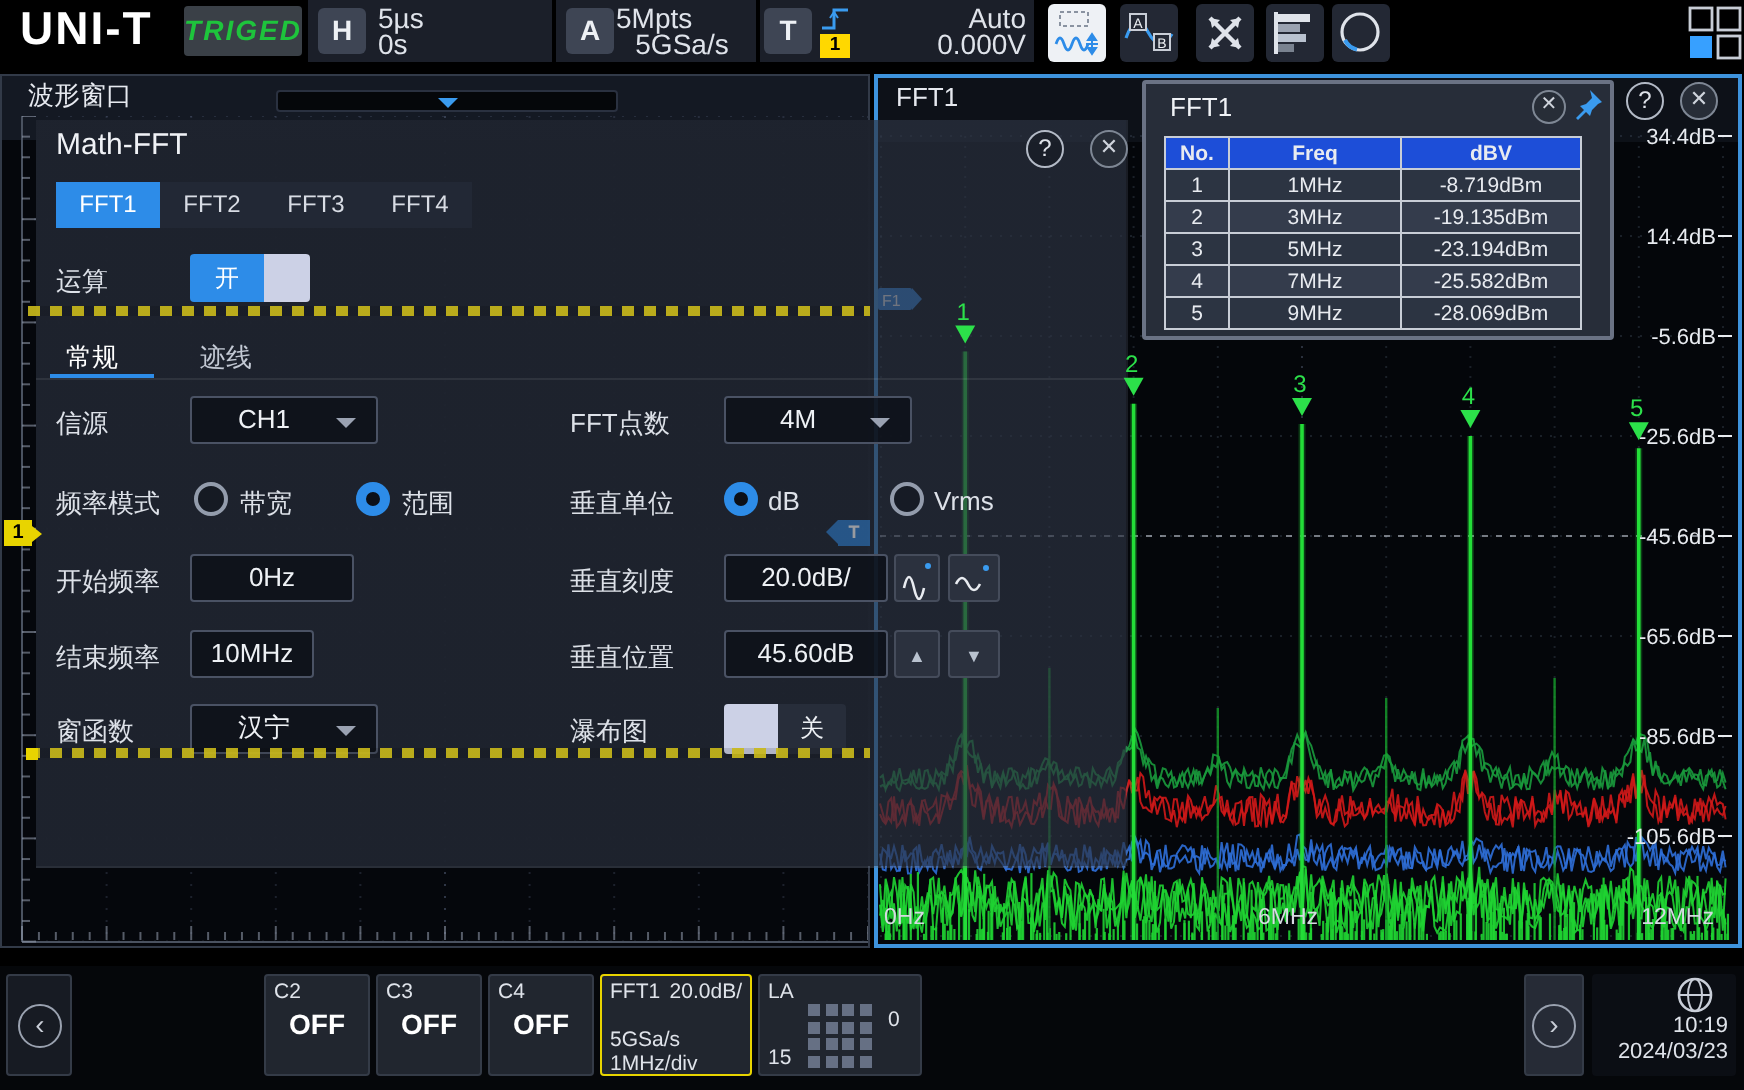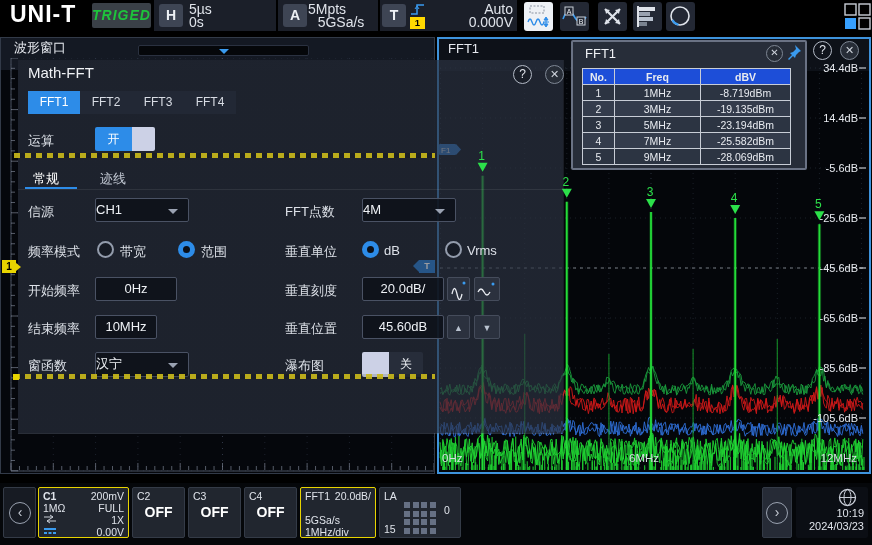--- a/index.html
+++ b/index.html
@@ -41,21 +41,21 @@
 .tg-on{position:absolute;left:0;top:0;width:37px;height:24px;background:#2d8ce8;color:#fff;font-size:12px;text-align:center;line-height:24px}
 .tg-off-pad{position:absolute;left:37px;top:0;width:23px;height:24px;background:#ccd1e6}
 .wf-pad{position:absolute;left:0;top:0;width:27px;height:25px;background:#ccd1e6}
 .wf-off{position:absolute;left:27px;top:0;width:34px;height:25px;background:#272d3a;color:#eef1f5;font-size:12px;text-align:center;line-height:25px}
 .sectab{font-size:13px;color:#c3c9d4}
 .sectab.on{color:#fff}
 .underline{left:7px;top:127px;width:52px;height:2px;background:#2d8ce8}
 .divider{left:0;top:129px;width:545px;height:1px;background:rgba(255,255,255,.08)}
 .inp{height:24px;background:rgba(13,17,25,.85);border:1px solid #4a5264;border-radius:2px;color:#eef1f5;font-size:13px;text-align:center;line-height:22px}
 .drop .tri{position:absolute;right:10px;top:10px;width:0;height:0;border-left:5px solid transparent;border-right:5px solid transparent;border-top:5px solid #9aa2b2}
-.drop .dtext{display:block;margin-right:20px;text-align:left}
+.drop .dtext{display:block;margin-right:20px;text-align:center}
 .radio{width:17px;height:17px;border-radius:50%}
 .radio.off{border:2px solid #939cac;background:rgba(14,18,26,.5)}
 .radio.on{border:5px solid #2d8ce8;background:#0c1018}
 .sqbtn{width:23px;height:24px;background:#2b313e;border:1px solid #454c5b;border-radius:2px;color:#b9c2cf;font-size:9px;text-align:center;line-height:24px}
 
 .panel{left:571px;top:40px;width:236px;height:130px;background:#272d39;border:2px solid #6a7284;border-radius:2px;z-index:40}
 .panel table{border-collapse:collapse;position:absolute;left:9px;top:26px}
 .panel th{background:#1d4ed8;font-weight:bold}
 .panel th,.panel td{border:1px solid #c8cdd6;font-size:10.5px;color:#e8ebf0;text-align:center;height:16px;padding:0}
 .panel tr:nth-child(odd) td{background:#2c3442}
@@ -783,33 +783,20 @@
           </tr>
         </tbody>
     </table>
   </div>
 
   <div class="abs bbar">
     <div class="abs bcard" style="left:3px;width:33px;background:#171b23">
         <div class="abs chev" style="left:5px;top:14px">‹</div>
       </div>
 
-    <div class="abs bcard active" style="left:38px;width:91px">
-      <div class="brow" style="top:2px"><b>C1</b><span class="r">200mV</span></div>
-      <div class="brow" style="top:14px"><span>1MΩ</span><span class="r">FULL</span></div>
-      <div class="brow" style="top:26px"><svg width="14" height="10">
-            <path d="M1 3 h9 m-3 -2 3 2 -3 2 M13 7 h-9 m3 -2 -3 2 3 2" stroke="#c8cdd6" fill="none" stroke-width="1"></path>
-          </svg><span class="r">1X</span></div>
-      <div class="brow" style="top:38px"><svg width="14" height="10">
-            <rect x="1" y="2" width="12" height="2" fill="#3a9bef"></rect>
-            <rect x="1" y="6" width="3" height="2" fill="#3a9bef"></rect>
-            <rect x="5.5" y="6" width="3" height="2" fill="#3a9bef"></rect>
-            <rect x="10" y="6" width="3" height="2" fill="#3a9bef"></rect>
-          </svg><span class="r">0.00V</span></div>
-    </div>
 
     <div class="abs bcard" style="left:132px;width:53px">
       <div class="brow" style="top:2px">C2</div>
       <div class="offtxt">OFF</div>
     </div>
     <div class="abs bcard" style="left:188px;width:53px">
       <div class="brow" style="top:2px">C3</div>
       <div class="offtxt">OFF</div>
     </div>
     <div class="abs bcard" style="left:244px;width:53px">

